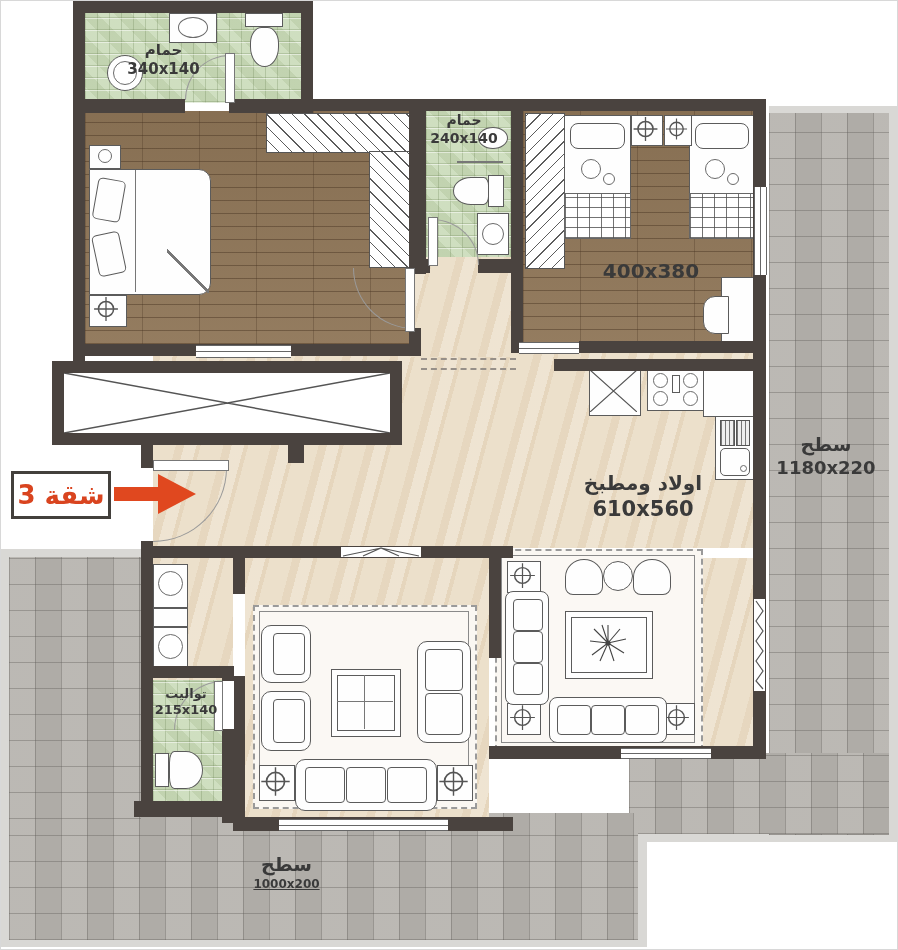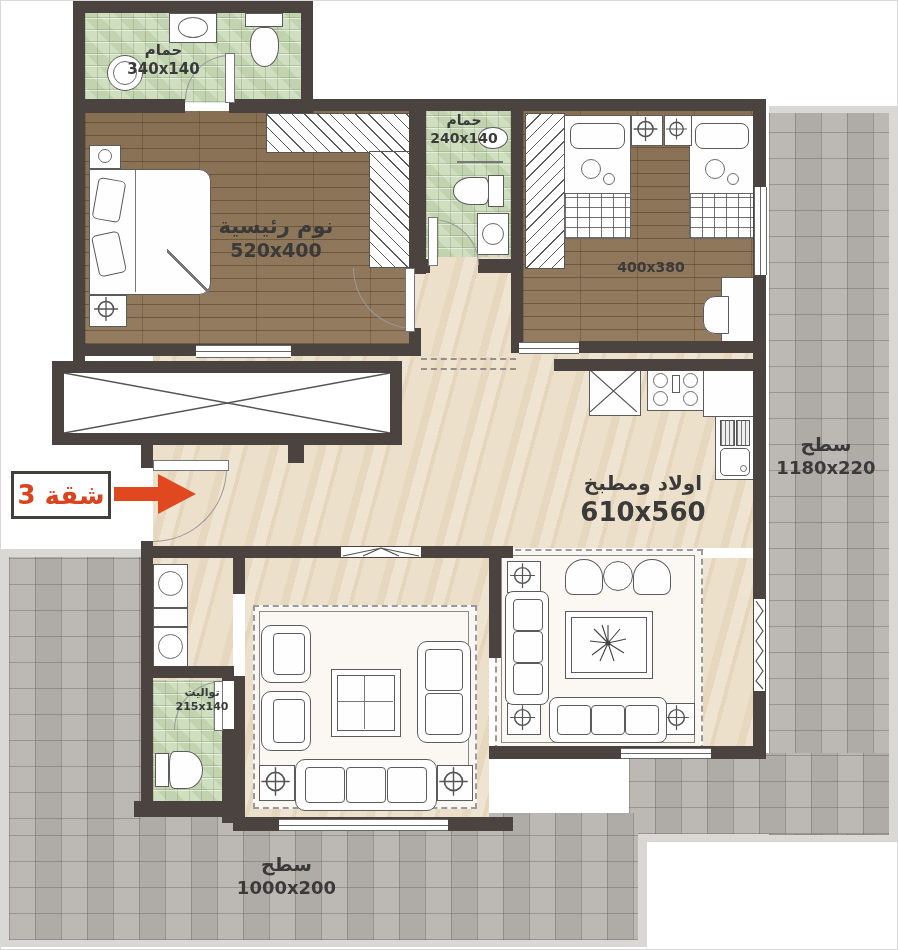--- a/index.html
+++ b/index.html
@@ -302,46 +302,42 @@
       <path d="M22 22 L22 4 M22 22 L34 8 M22 22 L40 18 M22 22 L38 32 M22 22 L28 40 M22 22 L14 40 M22 22 L6 34 M22 22 L4 20 M22 22 L8 8 M22 22 L16 4"></path>
       <circle cx="22" cy="22" r="2" fill="#444"></circle>
         </g>
       </svg>
   </div>
 
   <div class="rlabel" style="left:105px;top:40px;width:115px;font-size:15px;">
     <span class="ar" dir="rtl">حمام</span>
     <span class="ar">340x140</span>
   </div>
-  <div class="rlabel" style="left:195px;top:212px;width:160px;font-size:21px;">
-    <span class="ar" dir="rtl">نوم رئيسية</span>
-    <span class="ar" style="font-size:19px;">520x400</span>
-  </div>
   <div class="rlabel" style="left:420px;top:111px;width:86px;font-size:14px;">
     <span class="ar" dir="rtl">حمام</span>
     <span class="ar">240x140</span>
   </div>
   <div class="rlabel" style="left:585px;top:258px;width:130px;font-size:21px;">
-    <span class="ar" style="font-size:14px;">400x380</span>
+    <span class="ar" style="font-size:20px;">400x380</span>
   </div>
   <div class="rlabel" style="left:770px;top:432px;width:110px;font-size:19px;">
     <span class="ar" dir="rtl">سطح</span>
     <span class="ar" style="font-size:18px;">1180x220</span>
   </div>
   <div class="rlabel" style="left:562px;top:470px;width:160px;font-size:20px;">
     <span class="ar" dir="rtl">اولاد ومطبخ</span>
-    <span class="ar" style="font-size:26px;">610x560</span>
-  </div>
-  <div class="rlabel" style="left:160px;top:685px;width:82px;font-size:11px;">
+    <span class="ar" style="font-size:21px;">610x560</span>
+  </div>
+  <div class="rlabel" style="left:144px;top:685px;width:82px;font-size:13px;">
     <span class="ar" dir="rtl">تواليت</span>
     <span class="ar">215x140</span>
   </div>
   <div class="rlabel" style="left:213px;top:852px;width:145px;font-size:19px;">
     <span class="ar" dir="rtl">سطح</span>
-    <span class="ar" style="font-size:18px;">1000x200</span>
+    <span class="ar" style="font-size:12px;text-decoration:underline;">1000x200</span>
   </div>
 
   <div class="abs" dir="rtl" style="left:10px;top:470px;width:100px;height:48px;background:#fff;border:3px solid #43403c;z-index:50;
               color:#d9441f;font-weight:bold;font-size:26px;text-align:center;line-height:42px;">
     <span>شقة 3</span>
   </div>
   <div class="abs" style="left:113px;top:467px;width:84px;height:52px;z-index:50;">
     <svg width="84" height="52" viewBox="0 0 84 52">
         <polygon points="0,19 44,19 44,6 82,26 44,46 44,33 0,33" fill="#e0481f"></polygon>
       </svg>

